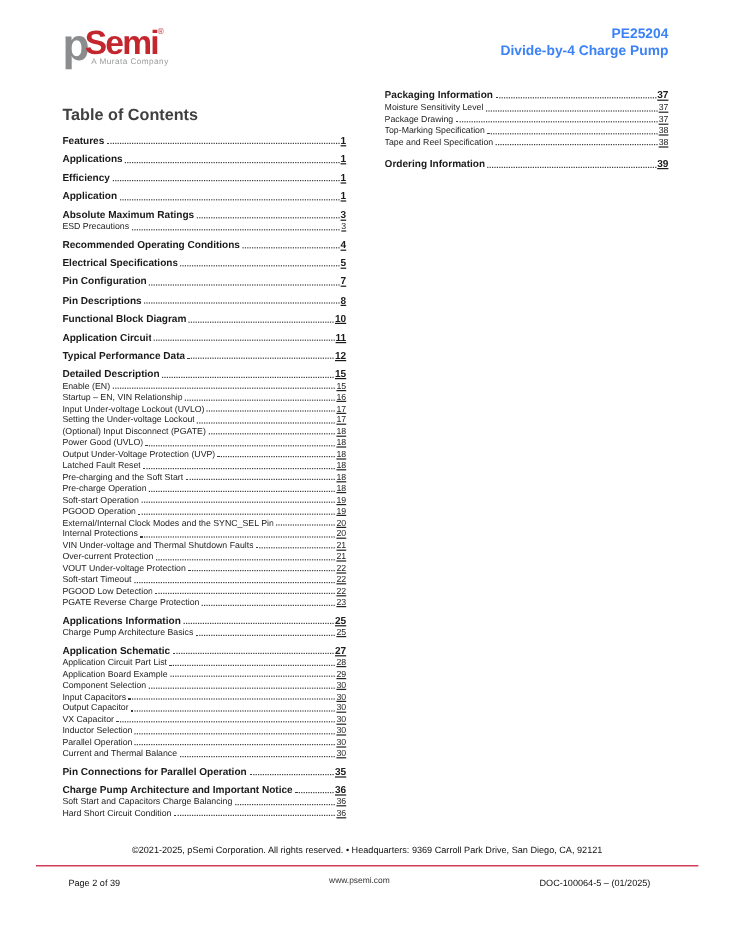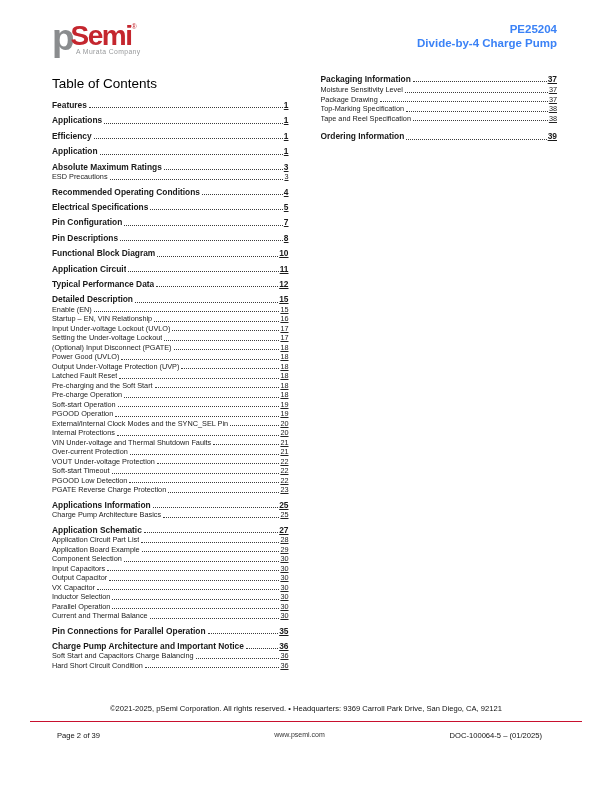--- a/index.html
+++ b/index.html
@@ -35,22 +35,22 @@
   .doc-title { text-align: right; color: #3b82f6; font-weight: 700; }
   .doc-title .part { font-size: 11.5px; line-height: 1.25; }
   .doc-title .sub  { font-size: 11.5px; line-height: 1.25; }
   
   .columns {
     position: absolute; top: 70px; left: 52px; right: 55px;
     display: flex; gap: 32px;
   }
   .col { flex: 1; min-width: 0; }
   .toc-title {
-    font-size: 13.5px; font-weight: 400; color: #000000;
-    margin: 6px 0 9px 0;
+    font-size: 13.5px; font-weight: 700; color: #404040;
+    margin: 18px 0 9px 0;
   }
   .col-right { padding-top: 4px; }
   
   .toc-row { display: flex; align-items: flex-end; }
   .toc-row.main {
     font-weight: 700; font-size: 8.4px; color: #1a1a1a;
     line-height: 10.4px; margin-top: 5px;
   }
   .toc-row.sub {
     font-weight: 400; font-size: 7.3px; color: #222;

